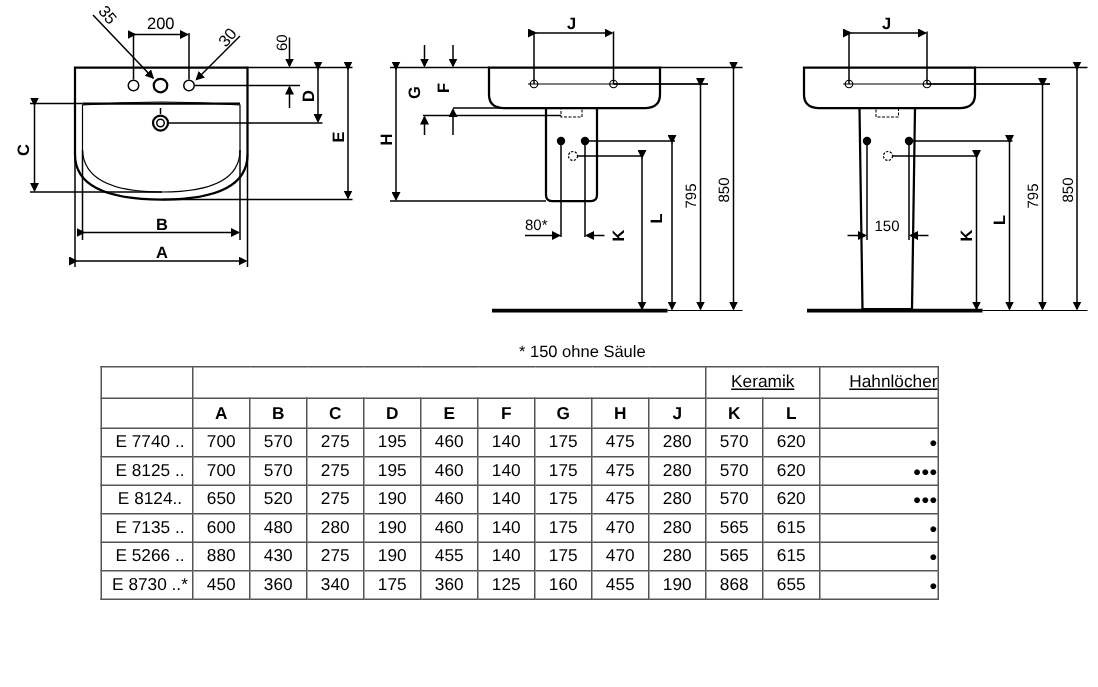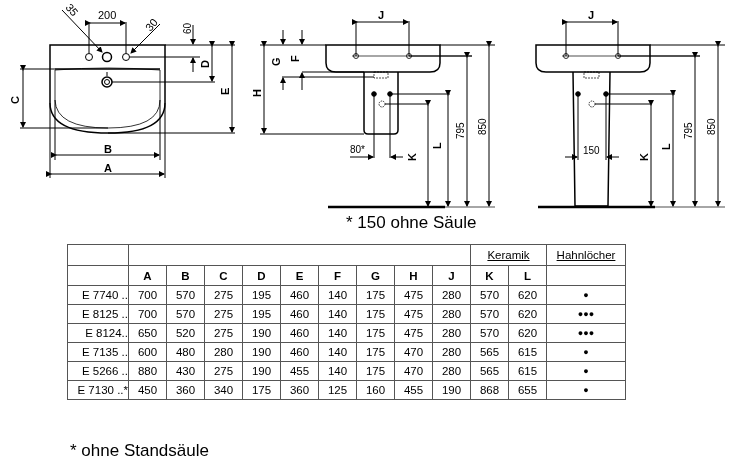--- a/index.html
+++ b/index.html
@@ -1,24 +1,24 @@
 <!DOCTYPE html>
 <html><head>
 <meta charset="utf-8">
 <style>
   html, body { margin:0; padding:0; background:#fff; }
   body { width:732px; height:458px; position:relative; overflow:hidden; font-family:"Liberation Sans", sans-serif; color:#000; }
   svg.drawing { position:absolute; left:0; top:0; }
   svg text { font-family:"Liberation Sans", sans-serif; }
-  .note { position:absolute; font-size:17px; }
+  .note { position:absolute; font-size:11px;margin-top:16px; }
   table.spec { position:absolute; left:67px; top:244px; border-collapse:collapse; font-size:11.5px; }
   table.spec td { border:1px solid #555; height:18px; padding:0; text-align:center; }
-  table.spec td.model { text-align:right; padding-left:4px; width:56px; }
+  table.spec td.model { text-align:center; padding-left:4px; width:56px; }
   table.spec td.num { width:37px; }
-  table.spec td.hl { width:78px; }
+  table.spec td.hl { width:78px;text-align:right; }
   table.spec tr.r0 td { height:20px;text-decoration:underline; }
   table.spec tr.hdr td { font-weight:bold; height:19px; }
 </style>
 </head>
 <body>
 
 <svg class="drawing" width="732" height="240" viewBox="0 0 732 240">
   <defs>
     <marker id="ar" markerWidth="6" markerHeight="6" refX="5" refY="3" orient="auto" markerUnits="userSpaceOnUse">
       <path d="M0,0 L6,3 L0,6 z" fill="#000"></path>
@@ -259,21 +259,21 @@
         <td class="num">455</td>
         <td class="num">140</td>
         <td class="num">175</td>
         <td class="num">470</td>
         <td class="num">280</td>
         <td class="num">565</td>
         <td class="num">615</td>
         <td class="hl" style="font-size: 9px;">●</td>
       </tr>
       <tr>
-        <td class="model">E 7130 ..*</td>
+        <td class="model">E 8730 ..*</td>
         <td class="num">450</td>
         <td class="num">360</td>
         <td class="num">340</td>
         <td class="num">175</td>
         <td class="num">360</td>
         <td class="num">125</td>
         <td class="num">160</td>
         <td class="num">455</td>
         <td class="num">190</td>
         <td class="num">868</td>

